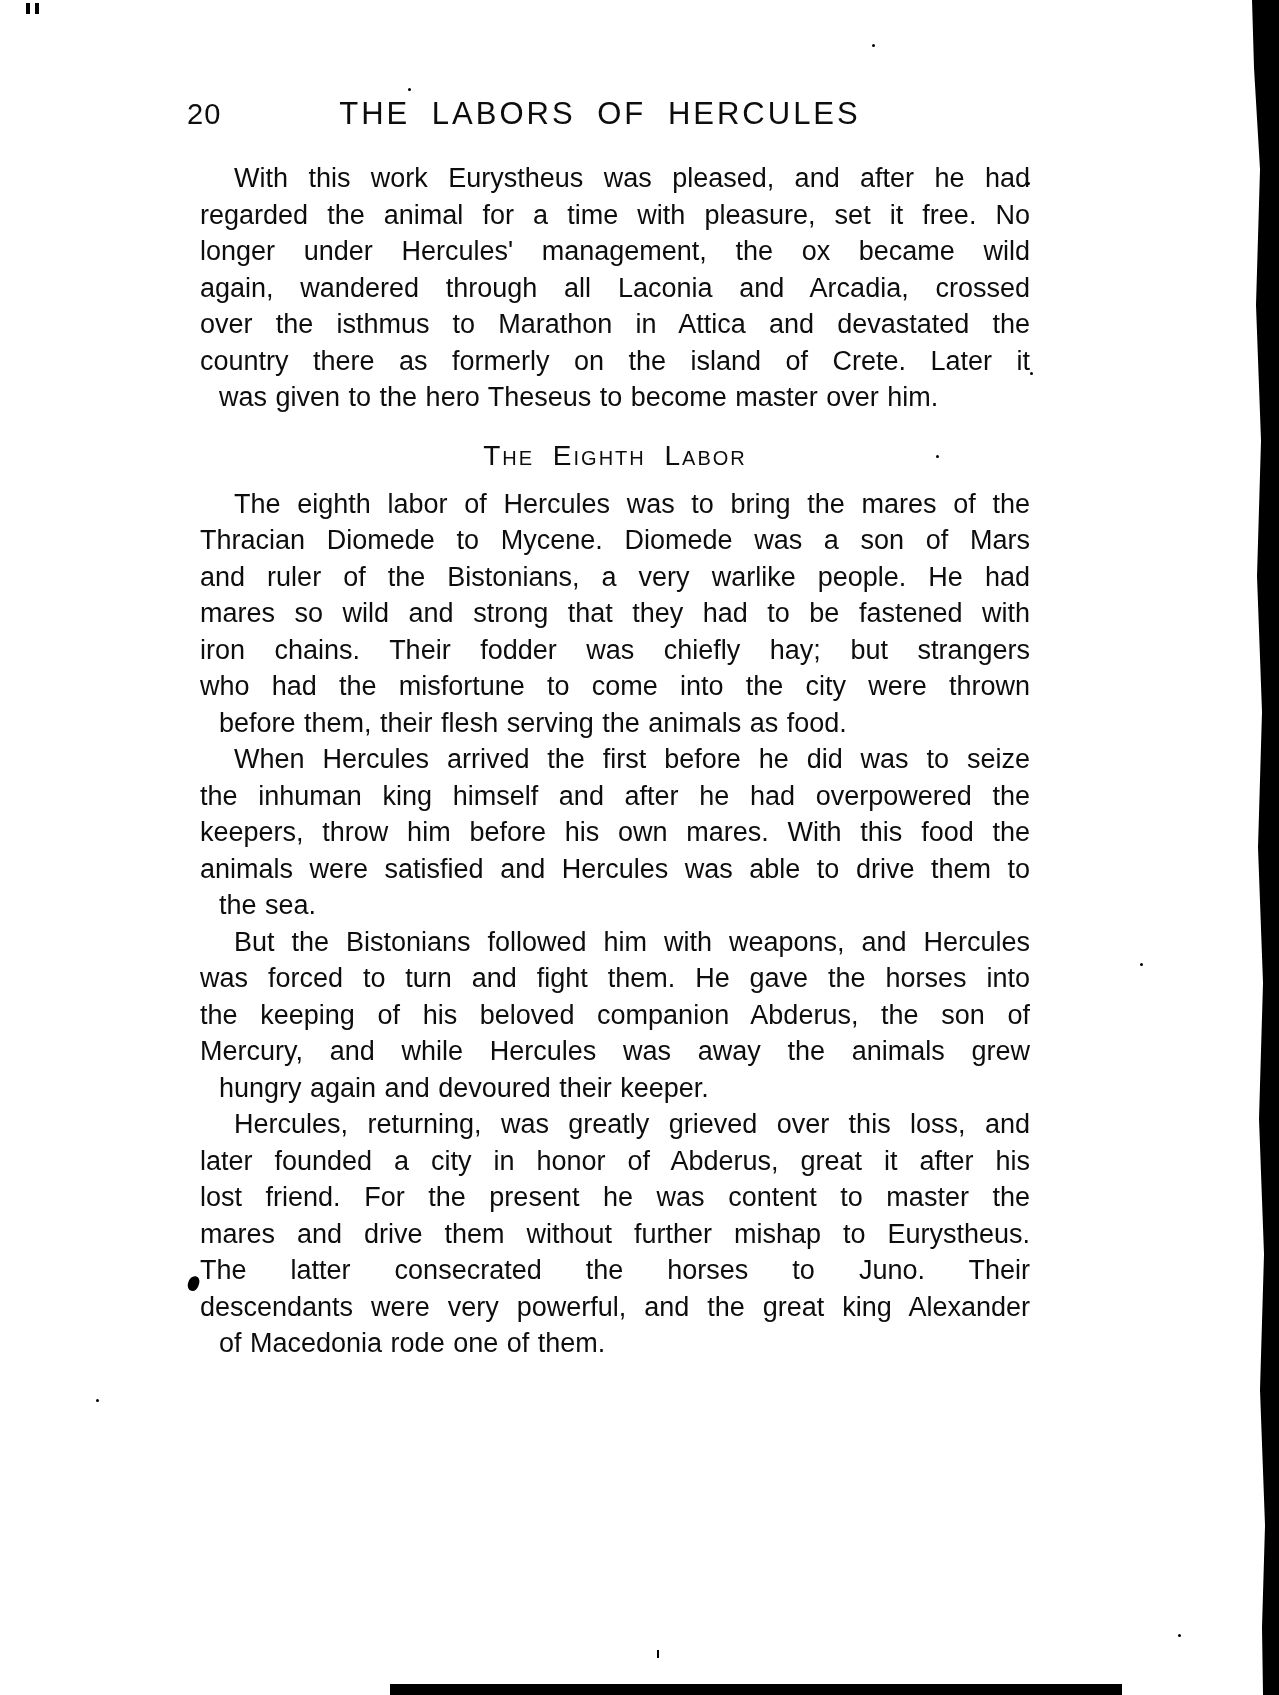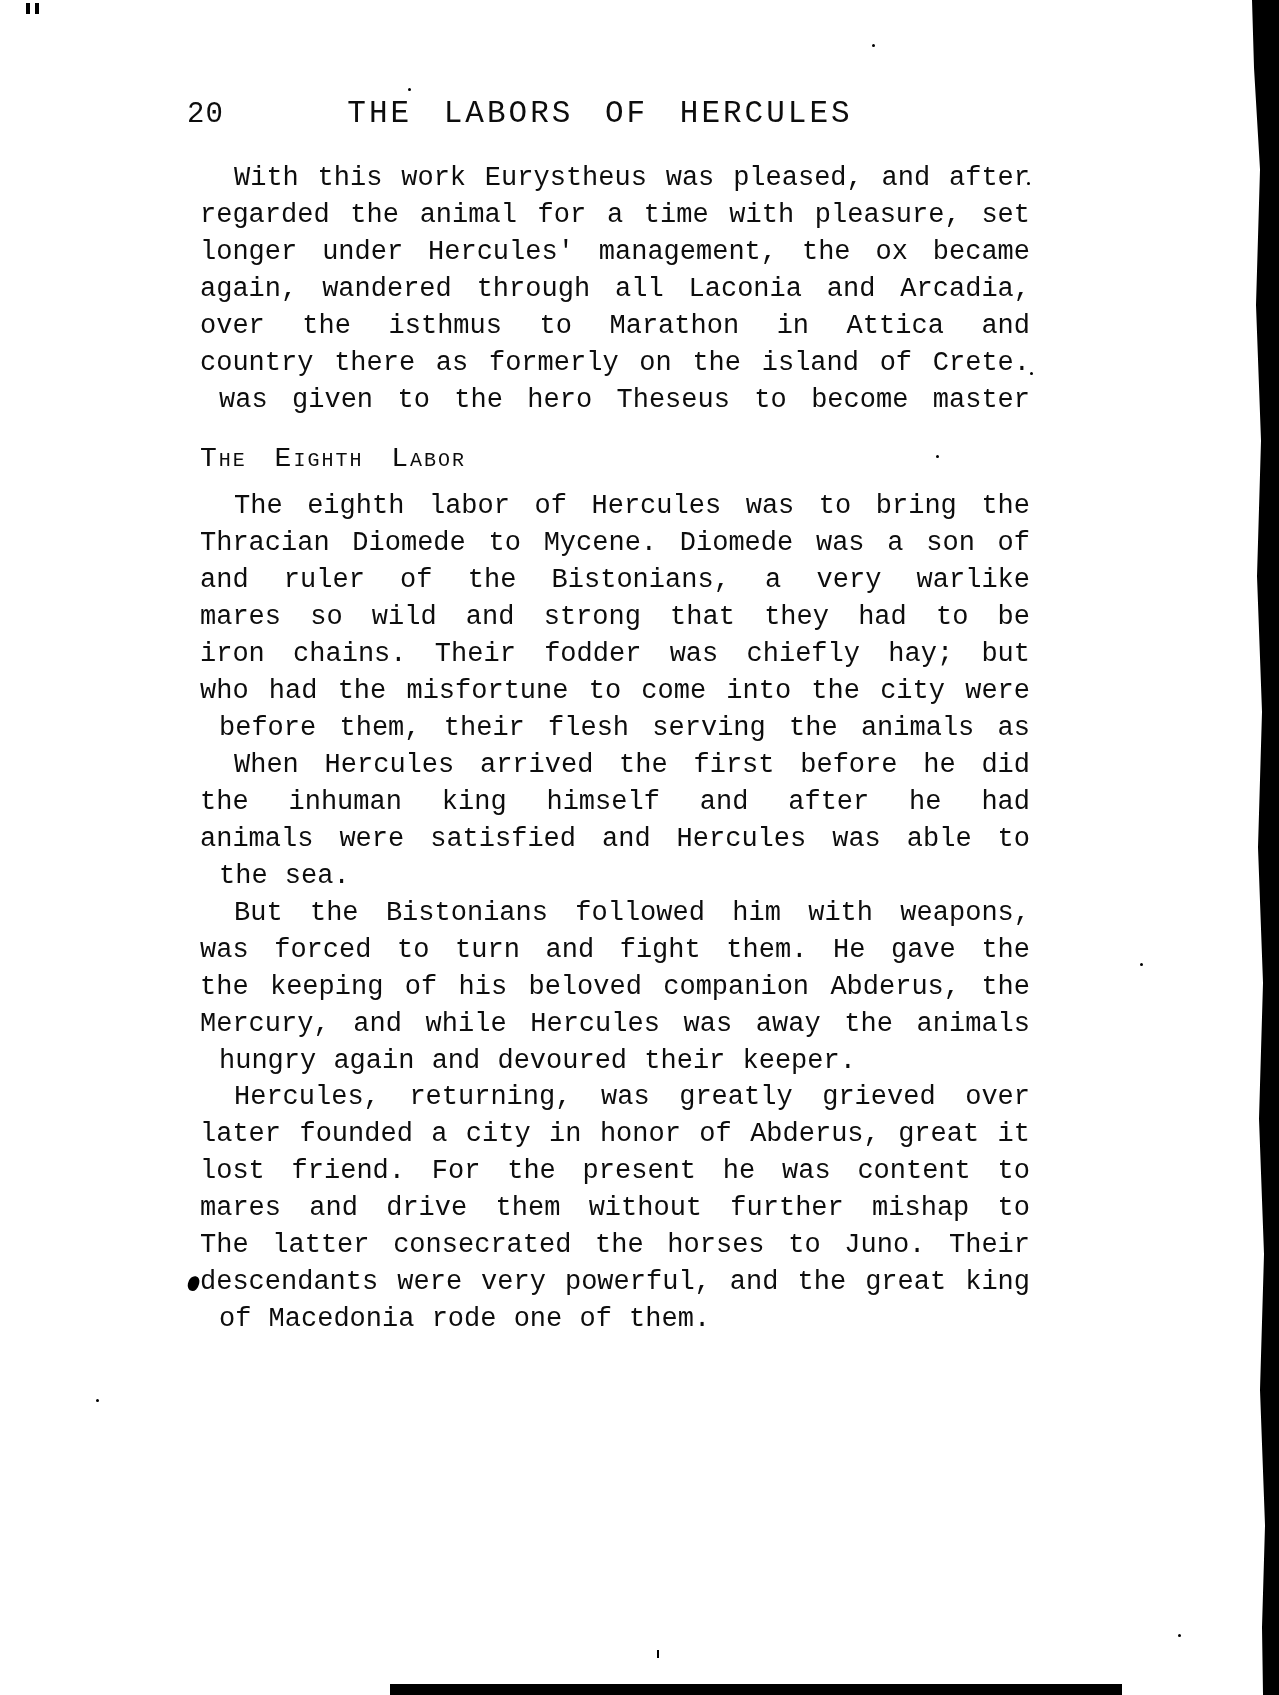--- a/index.html
+++ b/index.html
@@ -2,21 +2,21 @@
 <html><head>
 <meta charset="utf-8">
 <style>
   html, body { margin: 0; padding: 0; background: #e8e8e8; }
   .page {
     position: relative;
     width: 1279px;
     height: 1695px;
     background: #ffffff;
     overflow: hidden;
-    font-family: Liberation Mono, monospace;
+    font-family: Liberation Sans, sans-serif;
     color: #0d0d0d;
   }
   
   .pagehead {
     position: absolute;
     top: 96px;
     left: 185px;
     width: 830px;
     height: 40px;
   }
@@ -51,21 +51,21 @@
     overflow: hidden;
     max-height: 37px;
   }
   .line.first { text-indent: 34px; }
   .line.last  { text-align-last: left; margin-left: 19px; }
   .heading {
     margin: 24px 0 14px 0;
     font-size: 28px;
     font-weight: normal;
     font-variant: small-caps;
-    text-align: left;
+    text-align: center;
     letter-spacing: 2px;
     word-spacing: 9px;
   }
   
   .scan-bar-right {
     position: absolute;
     top: 0; right: 0;
     width: 28px;
     height: 1695px;
     background: #000;
@@ -143,20 +143,21 @@
       <div class="line">and ruler of the Bistonians, a very warlike people.  He had</div>
       <div class="line">mares so wild and strong that they had to be fastened with</div>
       <div class="line">iron chains.  Their fodder was chiefly hay; but strangers</div>
       <div class="line">who had the misfortune to come into the city were thrown</div>
       <div class="line last">before them, their flesh serving the animals as food.</div>
     </div>
 
     <div class="para">
       <div class="line first">When Hercules arrived the first before he did was to seize</div>
       <div class="line">the inhuman king himself and after he had overpowered the</div>
+      <div class="line">keepers, throw him before his own mares.  With this food the</div>
       <div class="line">animals were satisfied and Hercules was able to drive them to</div>
       <div class="line last">the sea.</div>
     </div>
 
     <div class="para">
       <div class="line first">But the Bistonians followed him with weapons, and Hercules</div>
       <div class="line">was forced to turn and fight them.  He gave the horses into</div>
       <div class="line">the keeping of his beloved companion Abderus, the son of</div>
       <div class="line">Mercury, and while Hercules was away the animals grew</div>
       <div class="line last">hungry again and devoured their keeper.</div>

